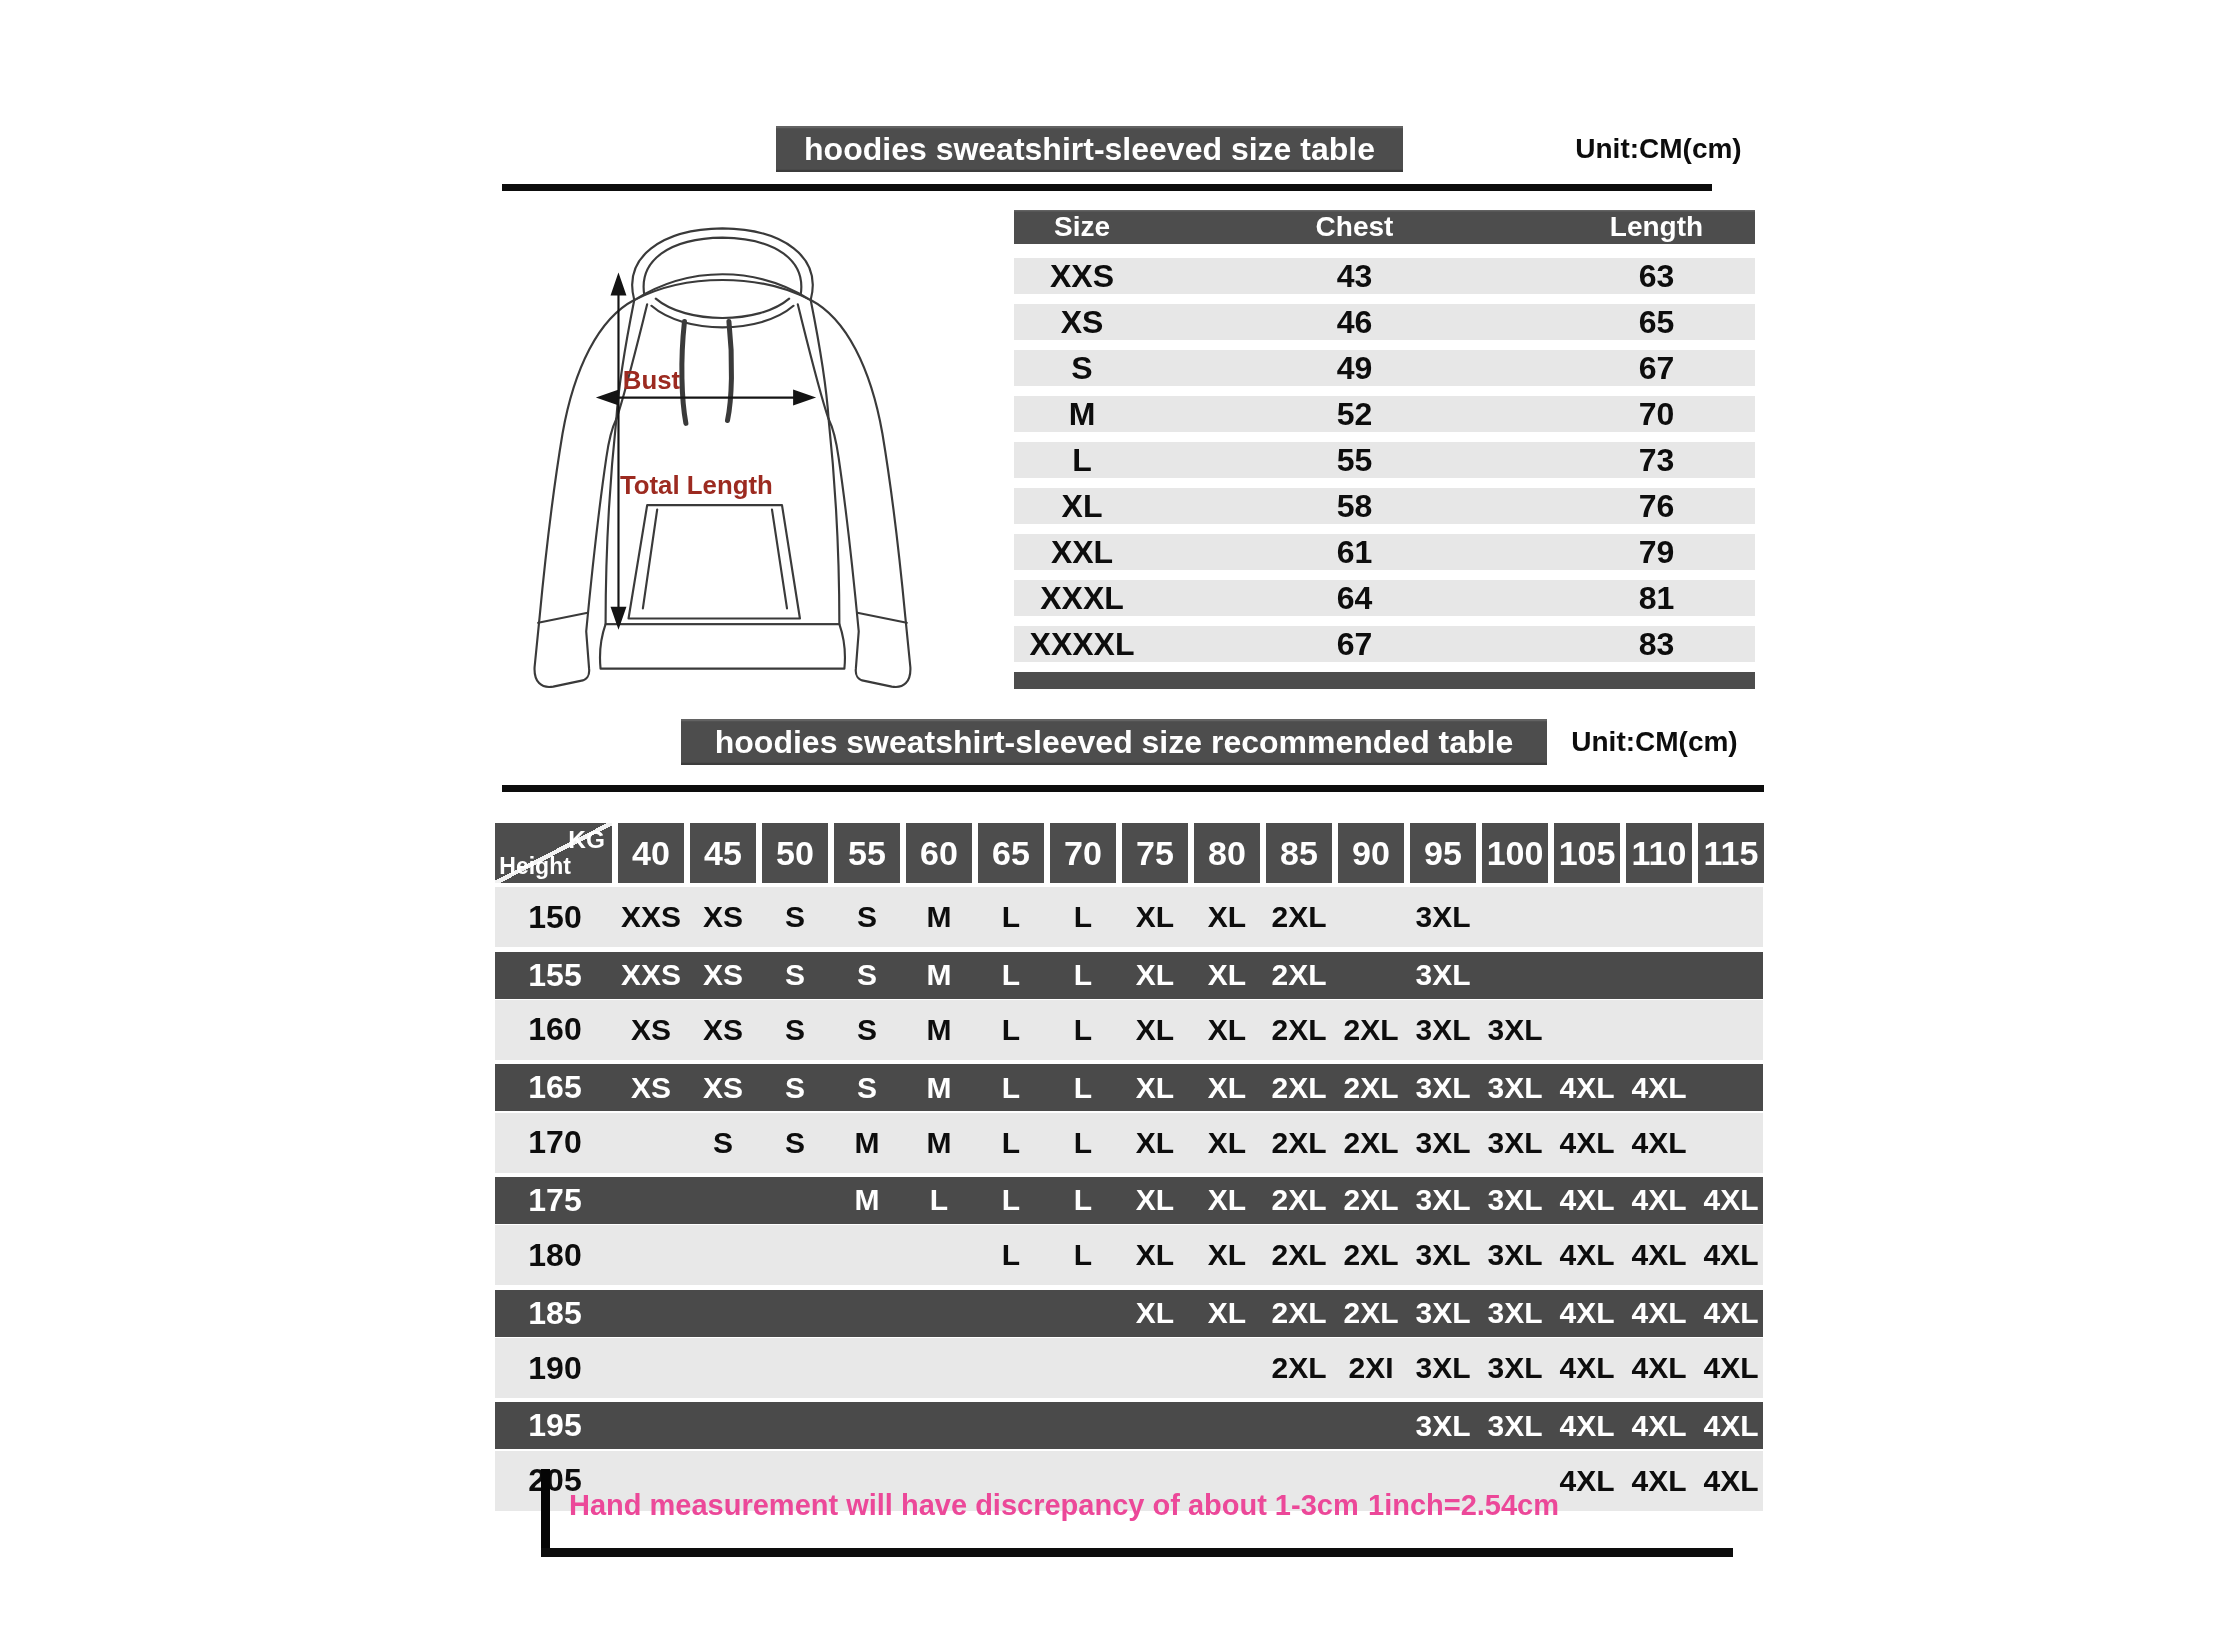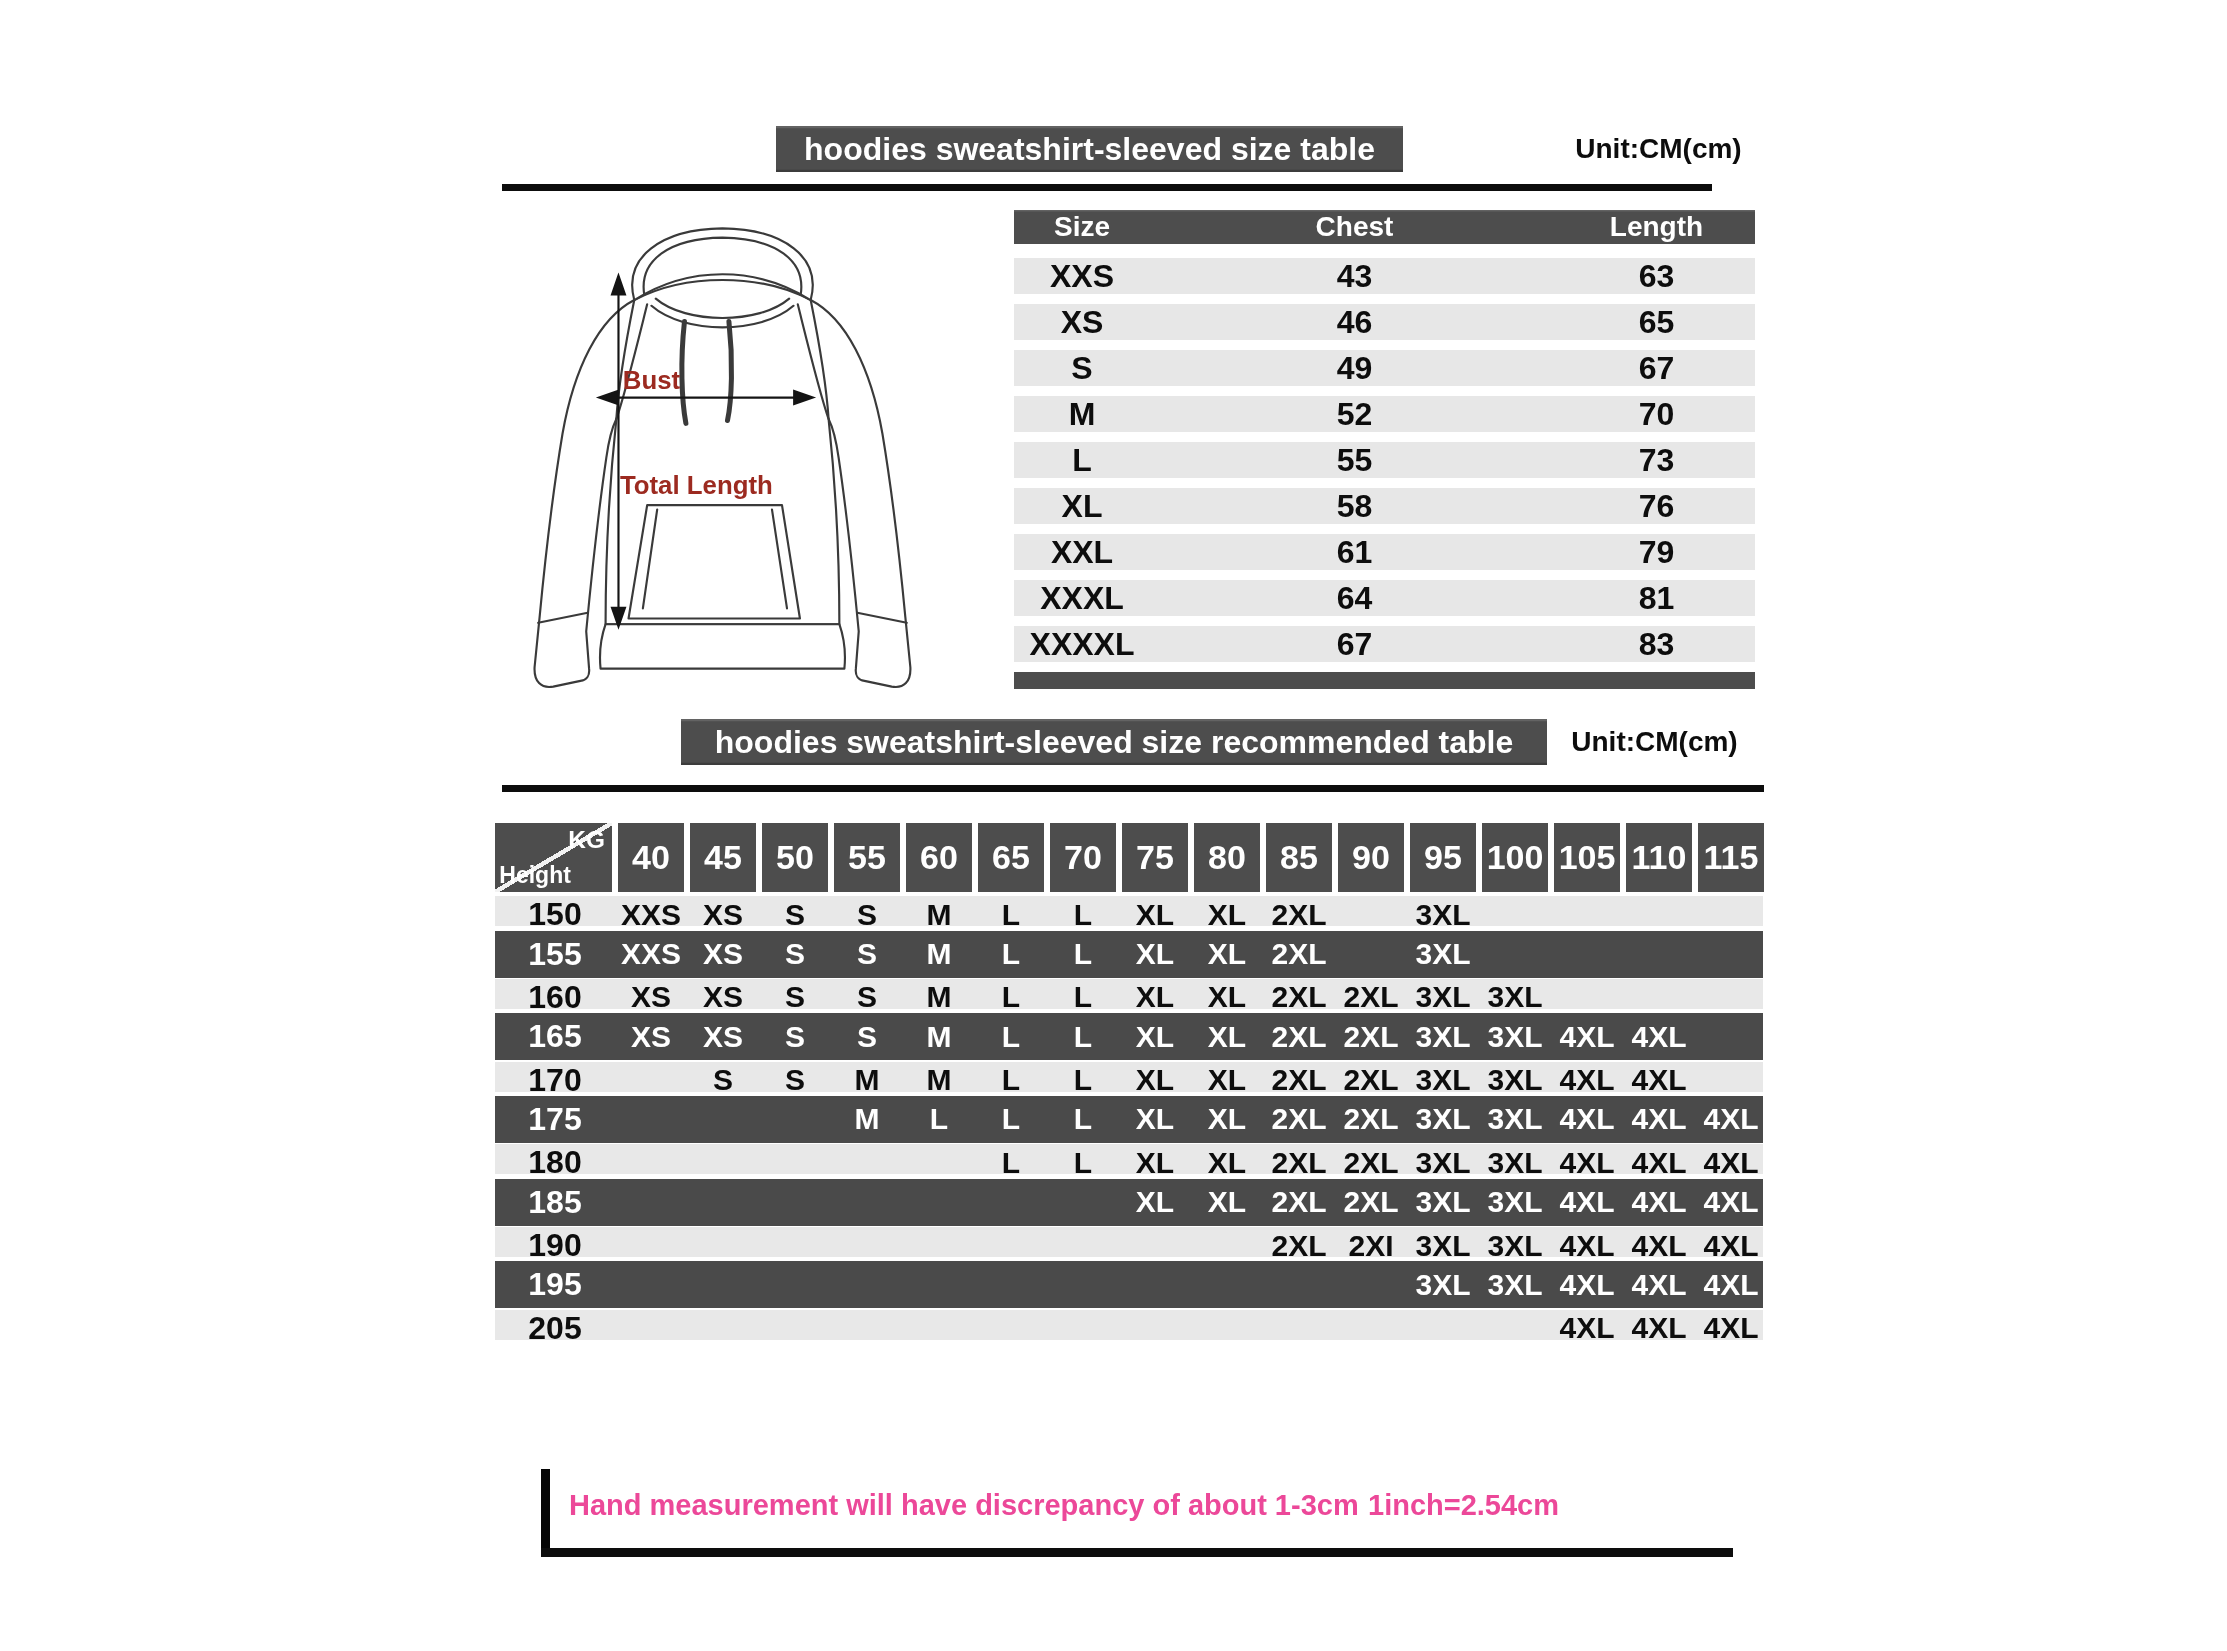--- a/index.html
+++ b/index.html
@@ -30,37 +30,37 @@
   .s-rows { margin-top:14.4px; }
   .s-row {
     height:36px; margin-bottom:10px; background:#e7e7e7; font-size:32px; color:#0d0d0d;
     display:grid; grid-template-columns:136px 409px 195px; align-items:center;
   }
   .s-row div { text-align:center; }
   .s-foot { height:17px; background:#4d4d4d; margin-top:5.7px; }
 
   
   .m-table { left:495px; top:823px; width:1268px; }
-  .m-head { display:grid; grid-template-columns:120px repeat(16,72px); height:69px; }
+  .m-head { display:grid; grid-template-columns:120px repeat(16,72px); height:60px; }
   .m-corner {
     position:relative; background:#4d4d4d; color:#fff; margin-right:2.9px;
     background-image:linear-gradient(to bottom right,
       rgba(0,0,0,0) calc(50% - 2.2px), #f2f2f2 calc(50% - 2.2px),
       #f2f2f2 calc(50% + 2.2px), rgba(0,0,0,0) calc(50% + 2.2px));
   }
   .m-corner .kg { position:absolute; top:2.9px; right:7.2px; font-size:24.4px; }
   .m-corner .hl { position:absolute; bottom:2.9px; left:4.3px; font-size:23px; }
   .w-cell {
     background:#4d4d4d; color:#fff; font-size:34px; margin:0 2.9px;
     display:flex; align-items:center; justify-content:center;
   }
   .m-rows { margin-top:4.3px; }
   .m-row {
     display:grid; grid-template-columns:120px repeat(16,72px);
-    height:30px; margin-bottom:4.3px; align-items:center;
+    height:60px; margin-bottom:4.3px; align-items:center;
   }
   .m-row:nth-child(odd)  { background:#e8e8e8; color:#0d0d0d; }
   .m-row:nth-child(even) { background:#4a4a4a; color:#ffffff; height:47px; margin-bottom:1.4px; }
   .m-row .h-label { text-align:center; font-size:32px; }
   .m-cell { text-align:center; font-size:30px; }
 
   
   .note-text { font-size:29px; color:#ec4899; height:36px; display:flex; align-items:center; }
   .v-bar { background:#050505; }
 

